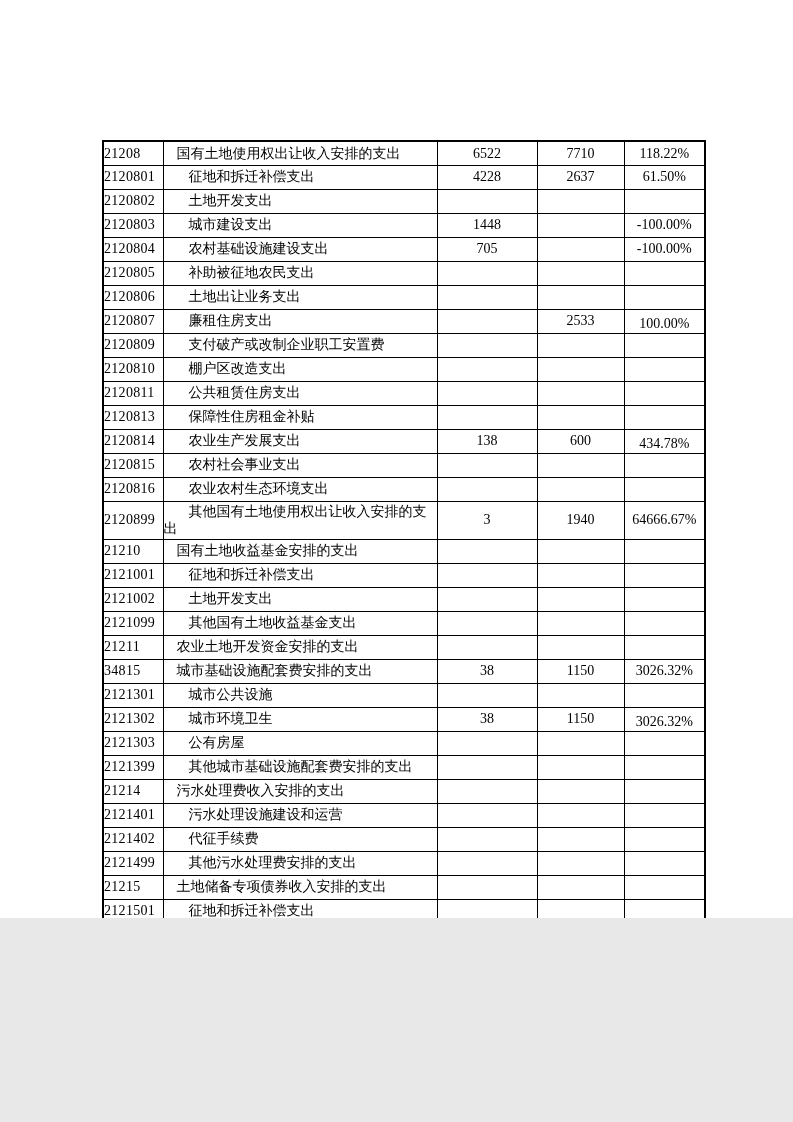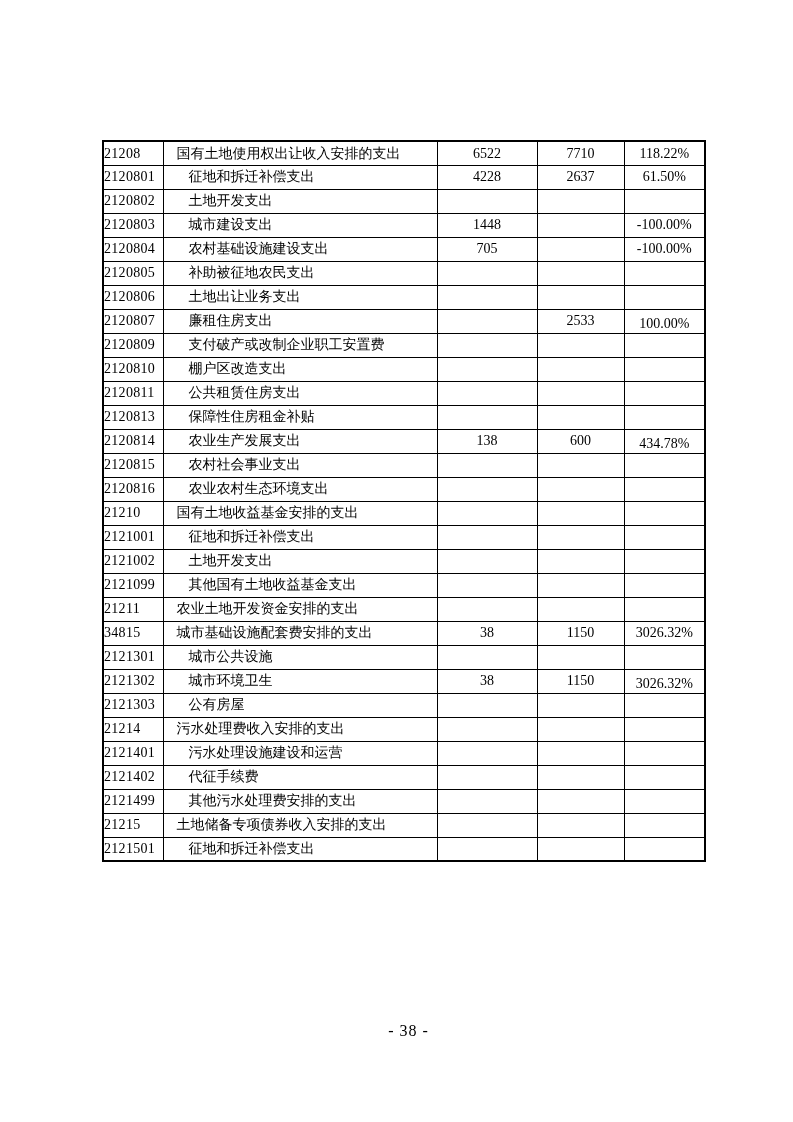--- a/index.html
+++ b/index.html
@@ -1,20 +1,20 @@
 <!DOCTYPE html>
 <html><head>
 <meta charset="utf-8">
 <style>
   * { margin: 0; padding: 0; box-sizing: border-box; }
   html, body { background: #e8e8e8; }
   .page {
     position: relative;
     width: 793px;
-    height: 1122px;
+    height: 918px;
     margin: 0 auto;
     background: #ffffff;
     font-family: "Liberation Serif", "DejaVu Serif", serif;
     color: #000000;
     overflow: hidden;
   }
   table.budget-table {
     position: absolute;
     left: 102px;
     top: 140px;
@@ -176,20 +176,27 @@
     <td class="num"></td>
     <td class="pct"></td>
   </tr>
         <tr>
     <td class="code">2120816</td>
     <td class="desc lvl2">农业农村生态环境支出</td>
     <td class="num"></td>
     <td class="num"></td>
     <td class="pct"></td>
   </tr>
+        <tr class="tall">
+    <td class="code">2120899</td>
+    <td class="desc lvl2">其他国有土地使用权出让收入安排的支出</td>
+    <td class="num">3</td>
+    <td class="num">1940</td>
+    <td class="pct">64666.67%</td>
+  </tr>
         <tr>
     <td class="code">21210</td>
     <td class="desc lvl1">国有土地收益基金安排的支出</td>
     <td class="num"></td>
     <td class="num"></td>
     <td class="pct"></td>
   </tr>
         <tr>
     <td class="code">2121001</td>
     <td class="desc lvl2">征地和拆迁补偿支出</td>
@@ -235,20 +242,27 @@
         <tr>
     <td class="code">2121302</td>
     <td class="desc lvl2">城市环境卫生</td>
     <td class="num">38</td>
     <td class="num">1150</td>
     <td class="pct bottom">3026.32%</td>
   </tr>
         <tr>
     <td class="code">2121303</td>
     <td class="desc lvl2">公有房屋</td>
+    <td class="num"></td>
+    <td class="num"></td>
+    <td class="pct"></td>
+  </tr>
+        <tr>
+    <td class="code">2121399</td>
+    <td class="desc lvl2">其他城市基础设施配套费安排的支出</td>
     <td class="num"></td>
     <td class="num"></td>
     <td class="pct"></td>
   </tr>
         <tr>
     <td class="code">21214</td>
     <td class="desc lvl1">污水处理费收入安排的支出</td>
     <td class="num"></td>
     <td class="num"></td>
     <td class="pct"></td>

